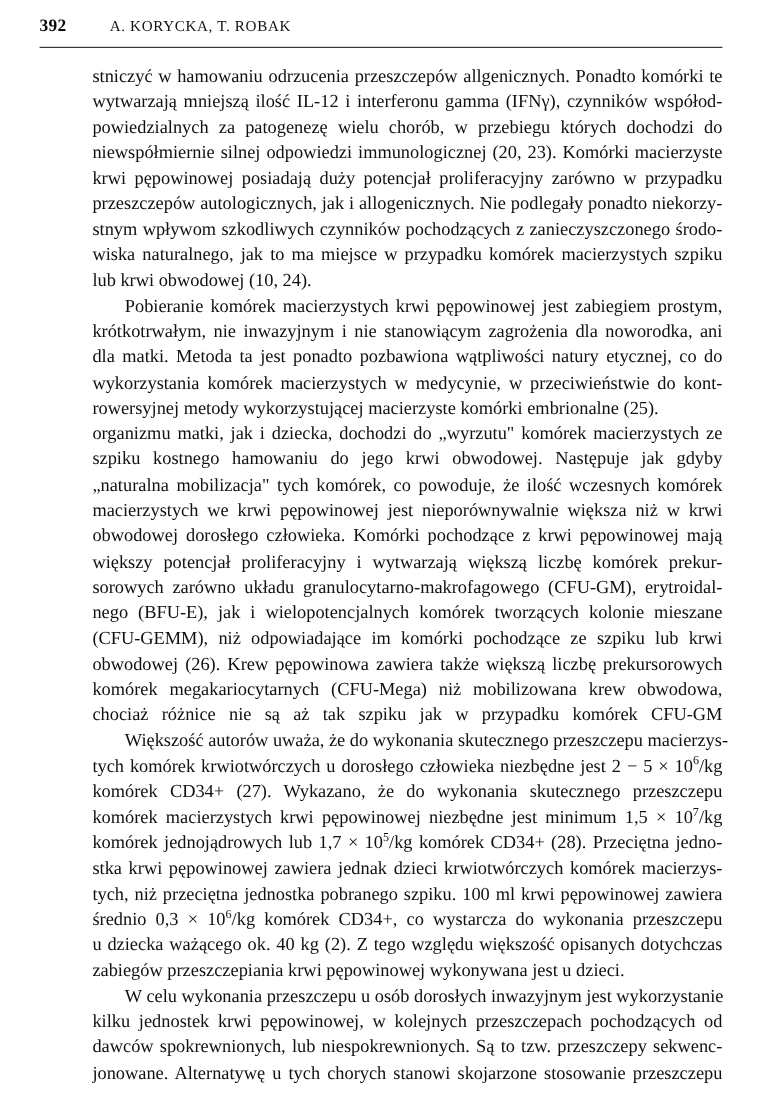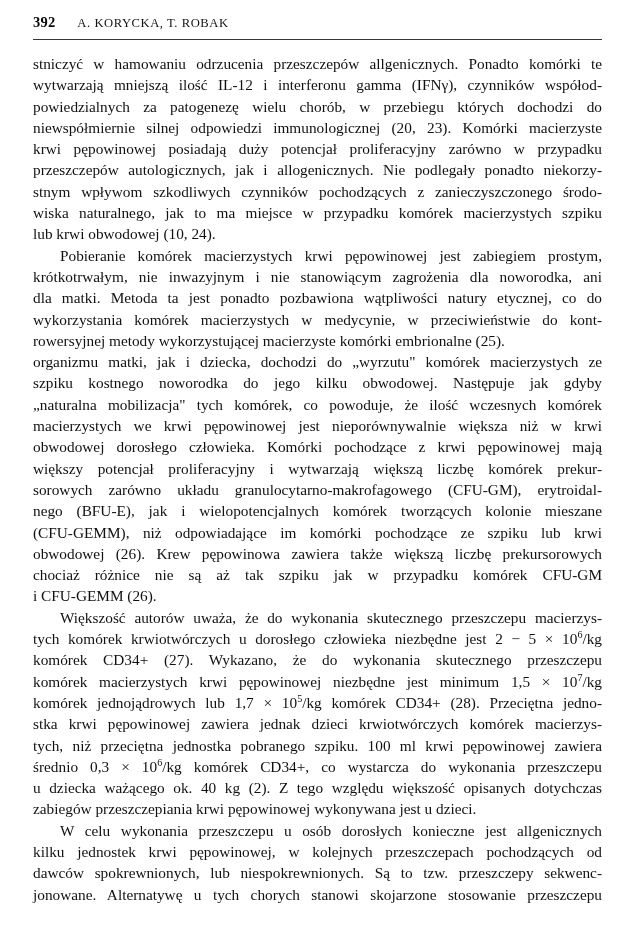--- a/index.html
+++ b/index.html
@@ -33,21 +33,21 @@
     align-items: baseline;
     white-space: nowrap;
   }
   .folio {
     font-weight: bold;
     font-size: 14.5px;
     letter-spacing: 0.2px;
     color: #0a0a0a;
   }
   .head-authors {
-    margin-left: 22px;
+    margin-left: 36px;
     font-size: 12.6px;
     letter-spacing: 0.55px;
     color: #121212;
   }
   .head-rule {
     position: absolute;
     left: 33px;
     top: 39px;
     width: 569px;
     height: 0;
@@ -70,20 +70,21 @@
     text-align-last: left;
     color: #101010;
     hyphens: none;
   }
   
   .line {
     display: block;
     text-align: justify;
     text-align-last: justify;
     white-space: nowrap;
+    margin-left: 44px;
   }
   .line.last,
   .line.ragged {
     text-align-last: left;
     white-space: normal;
   }
   .line.indent {
     text-indent: 27px;
   }
   sup {
@@ -120,46 +121,46 @@
         </p>
         <p class="para">
           <span class="line indent">Pobieranie komórek macierzystych krwi pępowinowej jest zabiegiem prostym,</span>
           <span class="line">krótkotrwałym, nie inwazyjnym i nie stanowiącym zagrożenia dla noworodka, ani</span>
           <span class="line">dla matki. Metoda ta jest ponadto pozbawiona wątpliwości natury etycznej, co do</span>
           <span class="line">wykorzystania komórek macierzystych w medycynie, w przeciwieństwie do kont-</span>
           <span class="line last">rowersyjnej metody wykorzystującej macierzyste komórki embrionalne (25).</span>
         </p>
         <p class="para">
           <span class="line">organizmu matki, jak i dziecka, dochodzi do „wyrzutu" komórek macierzystych ze</span>
-          <span class="line">szpiku kostnego noworodka do jego kilku obwodowej. Następuje jak gdyby</span>
+          <span class="line">szpiku kostnego hamowaniu do jego krwi obwodowej. Następuje jak gdyby</span>
           <span class="line">„naturalna mobilizacja" tych komórek, co powoduje, że ilość wczesnych komórek</span>
           <span class="line">macierzystych we krwi pępowinowej jest nieporównywalnie większa niż w krwi</span>
           <span class="line">obwodowej dorosłego człowieka. Komórki pochodzące z krwi pępowinowej mają</span>
           <span class="line">większy potencjał proliferacyjny i wytwarzają większą liczbę komórek prekur-</span>
           <span class="line">sorowych zarówno układu granulocytarno-makrofagowego (CFU-GM), erytroidal-</span>
           <span class="line">nego (BFU-E), jak i wielopotencjalnych komórek tworzących kolonie mieszane</span>
           <span class="line">(CFU-GEMM), niż odpowiadające im komórki pochodzące ze szpiku lub krwi</span>
           <span class="line">obwodowej (26). Krew pępowinowa zawiera także większą liczbę prekursorowych</span>
+          <span class="line">komórek megakariocytarnych (CFU-Mega) niż mobilizowana krew obwodowa,</span>
           <span class="line">chociaż różnice nie są aż tak szpiku jak w przypadku komórek CFU-GM</span>
-          <span class="line last">i CFU-GEMM (26).</span>
         </p>
         <p class="para">
           <span class="line indent">Większość autorów uważa, że do wykonania skutecznego przeszczepu macierzys-</span>
           <span class="line">tych komórek krwiotwórczych u dorosłego człowieka niezbędne jest <span class="nw">2 − 5 × 10<sup>6</sup>/kg</span></span>
           <span class="line">komórek CD34+ (27). Wykazano, że do wykonania skutecznego przeszczepu</span>
           <span class="line">komórek macierzystych krwi pępowinowej niezbędne jest minimum <span class="nw">1,5 × 10<sup>7</sup>/kg</span></span>
           <span class="line">komórek jednojądrowych lub <span class="nw">1,7 × 10<sup>5</sup>/kg</span> komórek CD34+ (28). Przeciętna jedno-</span>
           <span class="line">stka krwi pępowinowej zawiera jednak dzieci krwiotwórczych komórek macierzys-</span>
           <span class="line">tych, niż przeciętna jednostka pobranego szpiku. 100 ml krwi pępowinowej zawiera</span>
           <span class="line">średnio <span class="nw">0,3 × 10<sup>6</sup>/kg</span> komórek CD34+, co wystarcza do wykonania przeszczepu</span>
           <span class="line">u dziecka ważącego ok. 40 kg (2). Z tego względu większość opisanych dotychczas</span>
           <span class="line last">zabiegów przeszczepiania krwi pępowinowej wykonywana jest u dzieci.</span>
         </p>
         <p class="para">
-          <span class="line indent">W celu wykonania przeszczepu u osób dorosłych konieczne jest allgenicznych</span>
+          <span class="line indent">W celu wykonania przeszczepu u osób dorosłych inwazyjnym jest wykorzystanie</span>
           <span class="line">kilku jednostek krwi pępowinowej, w kolejnych przeszczepach pochodzących od</span>
           <span class="line">dawców spokrewnionych, lub niespokrewnionych. Są to tzw. przeszczepy sekwenc-</span>
           <span class="line">jonowane. Alternatywę u tych chorych stanowi skojarzone stosowanie przeszczepu</span>
         </p>
       </div>
   </div>
 
 </div>
 
 </body></html>

